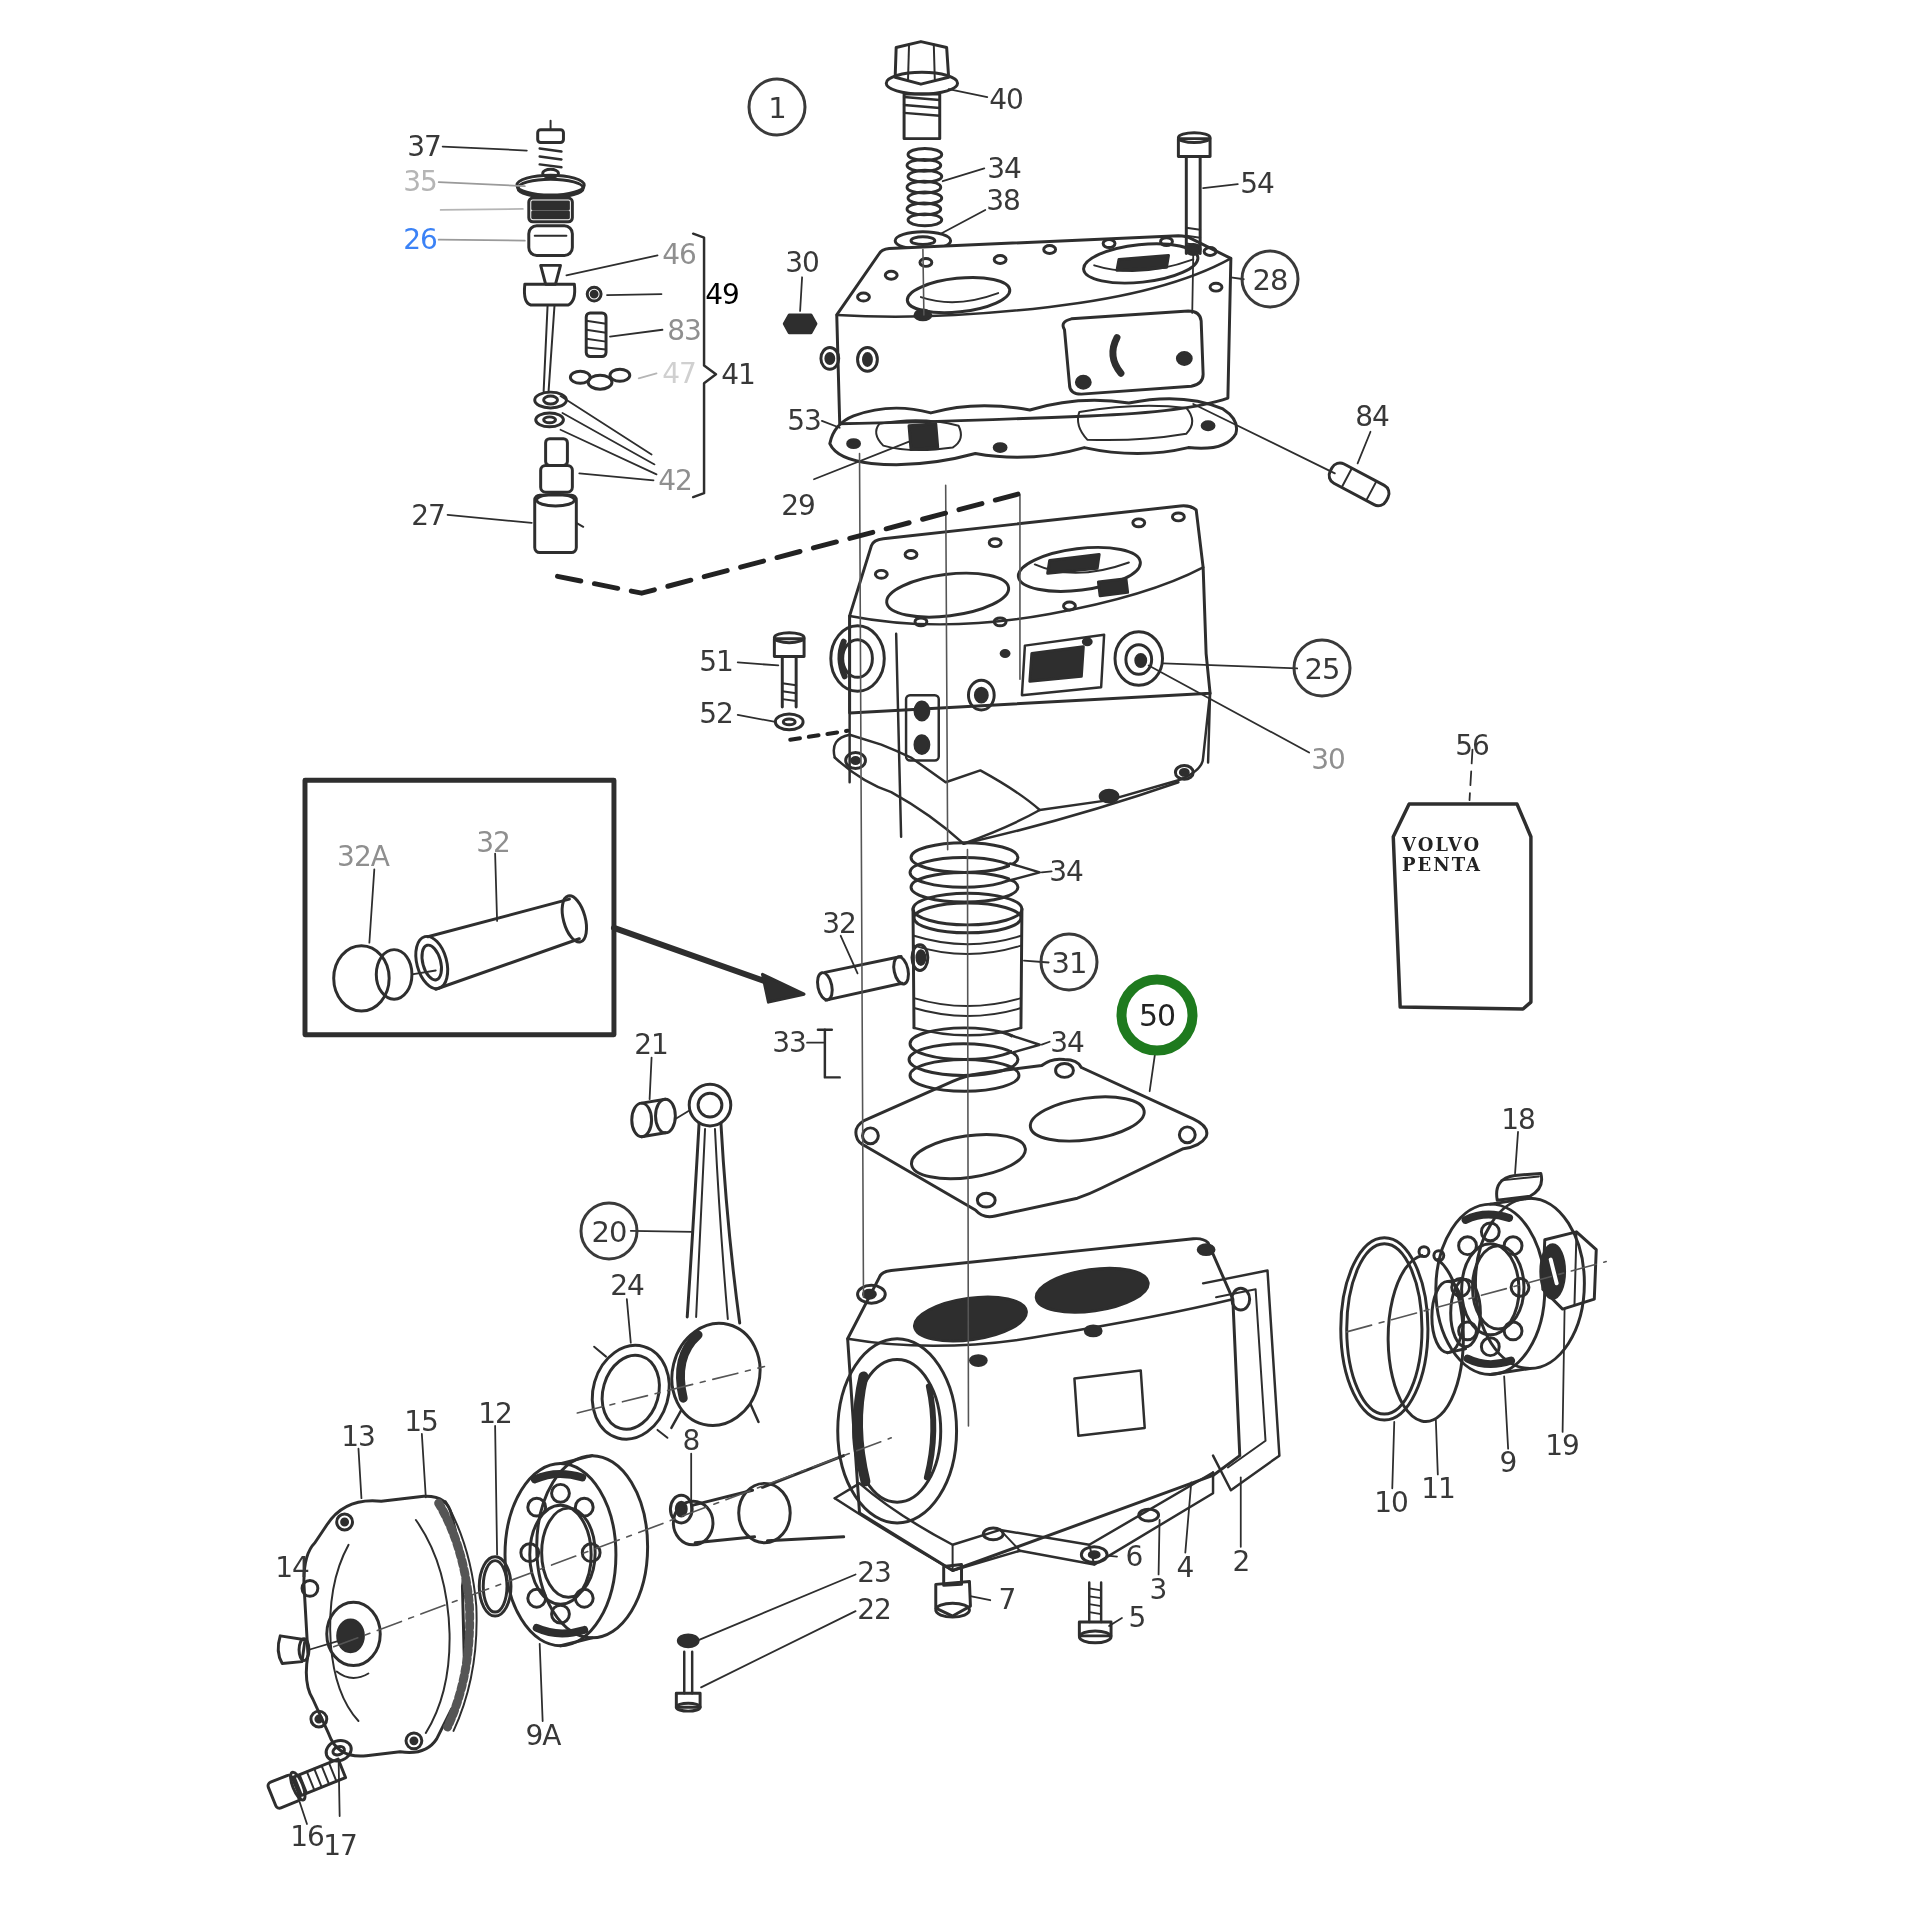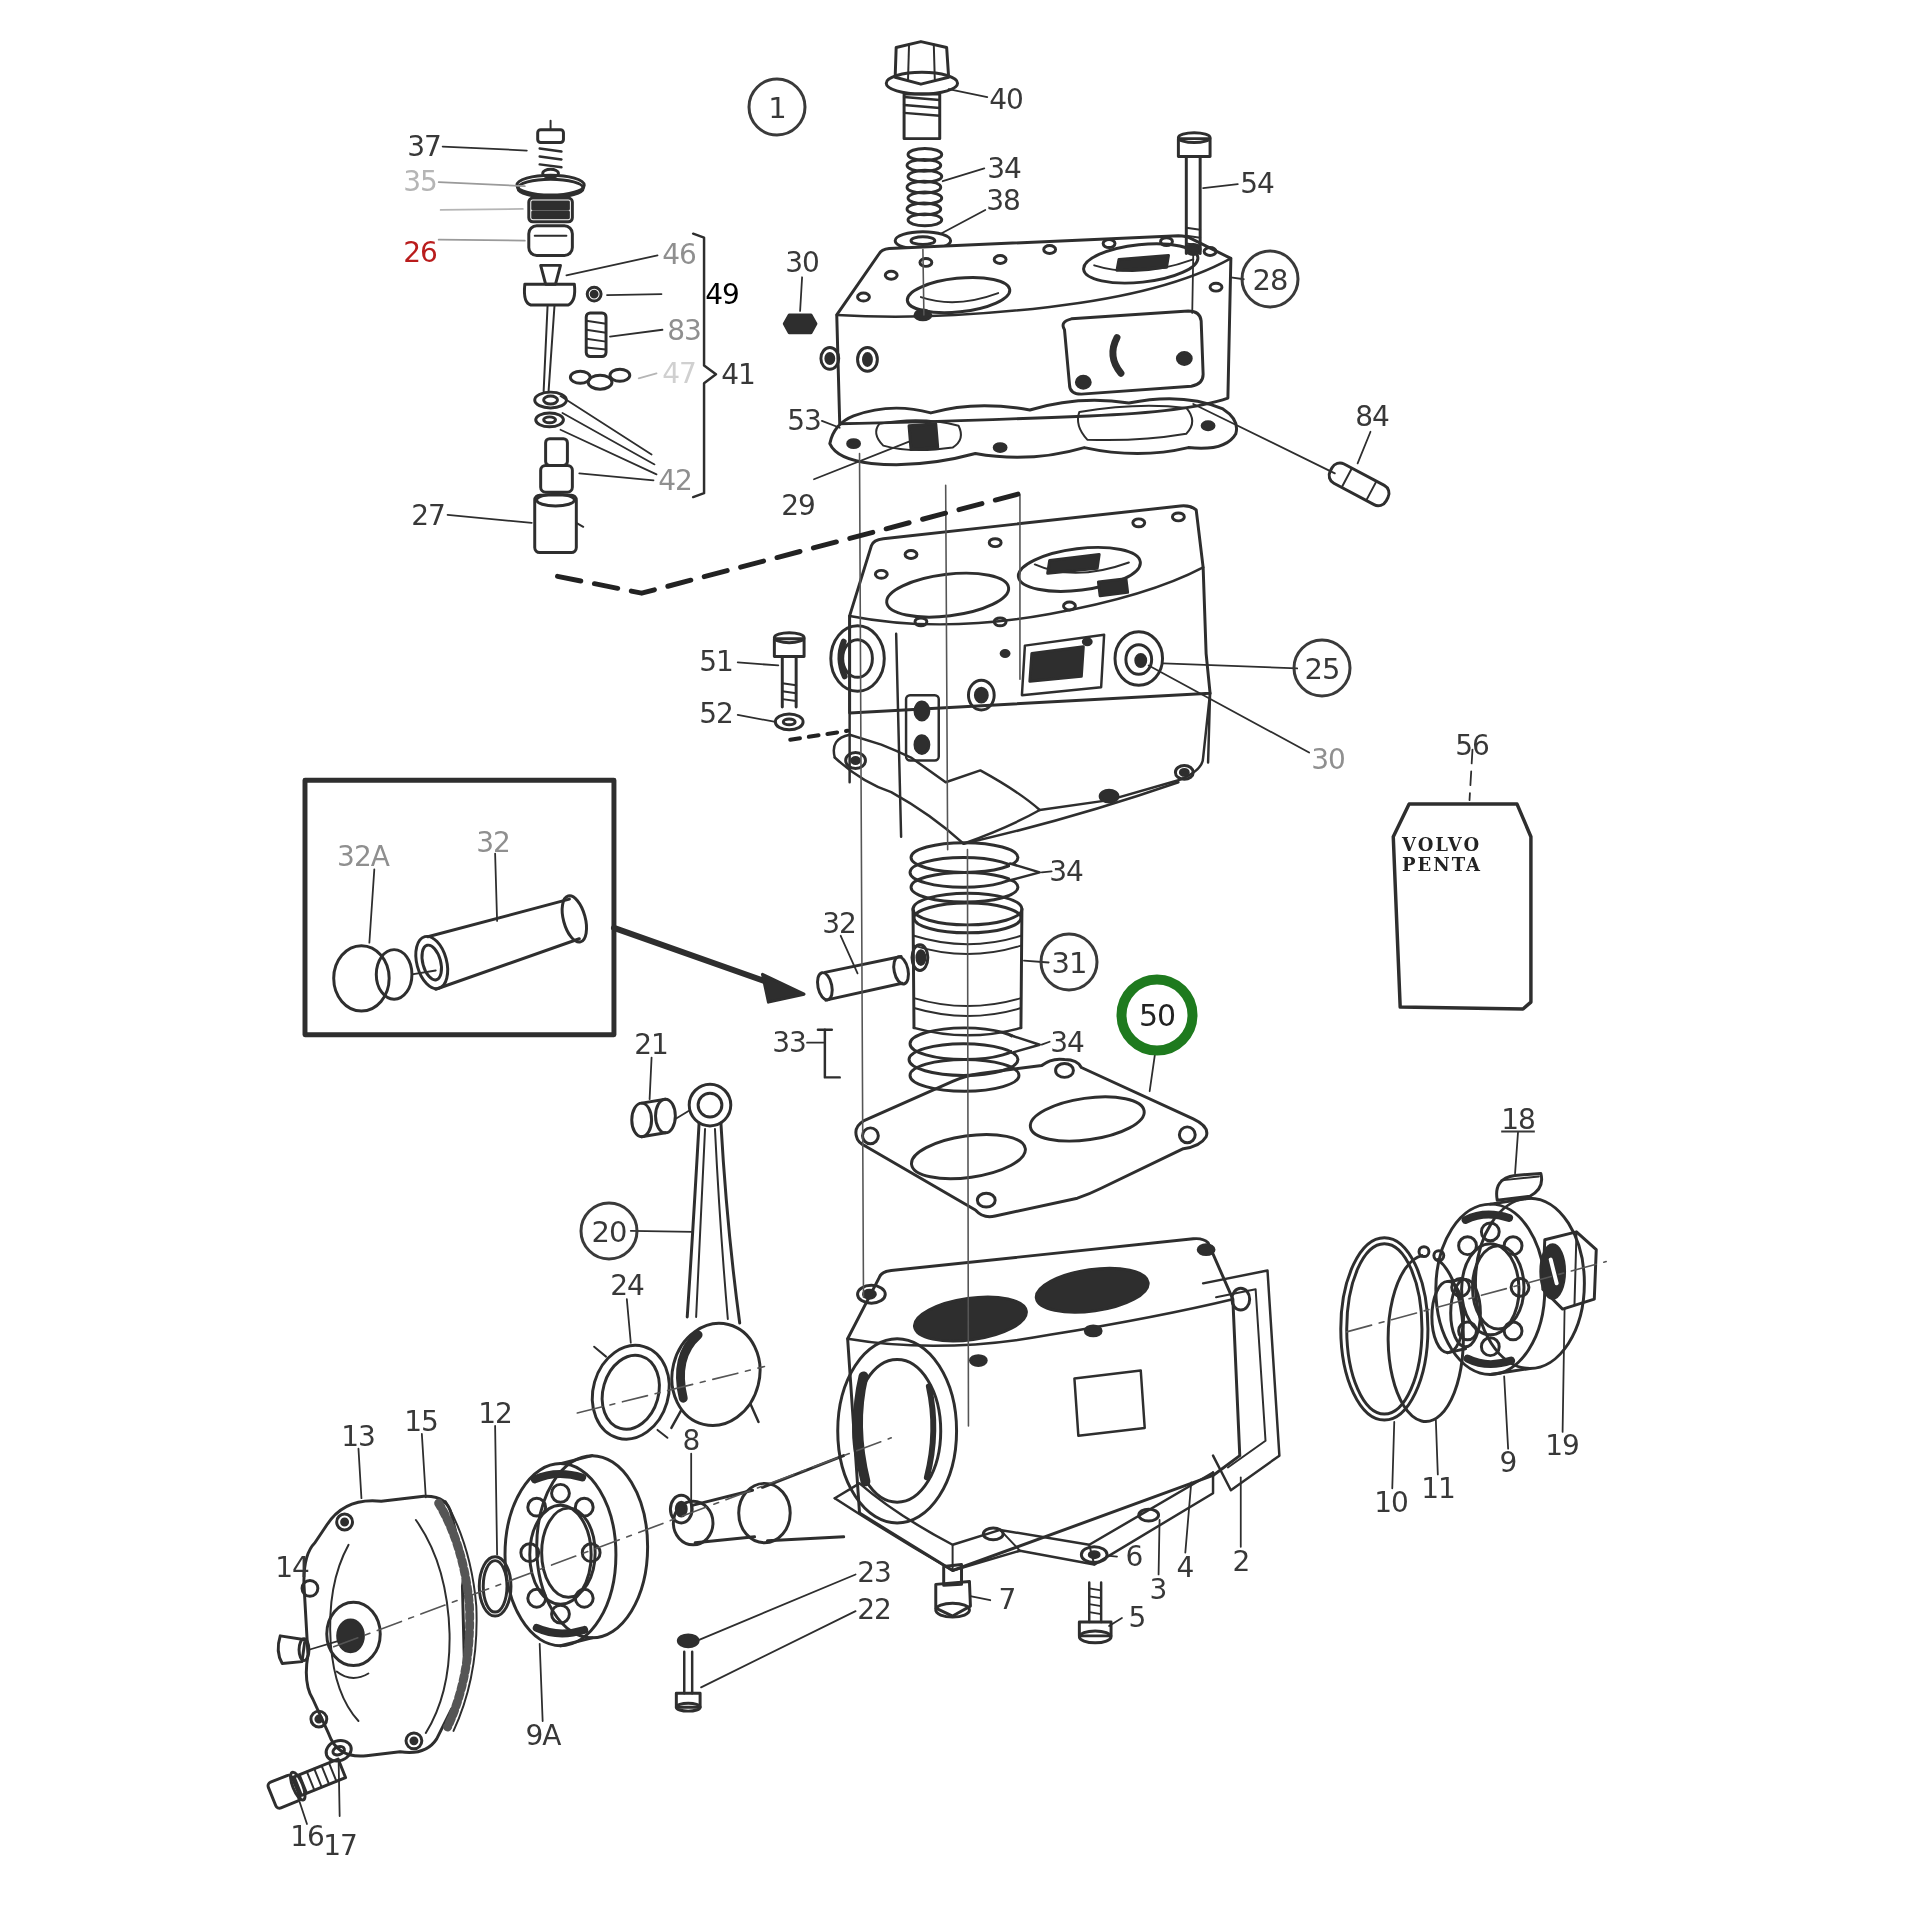--- a/index.html
+++ b/index.html
@@ -480,21 +480,21 @@
       <path d="M563,582 L648,599 L1028,499" stroke-width="5" stroke-dasharray="24 14" fill="none"></path>
       <path d="M798,747 L856,738" stroke-width="4" stroke-dasharray="10 9"></path>
     </g>
   </g>
 </svg>
 
 <div id="labels">
       <div class="lbl circled" style="left: 777px; top: 107px;">1</div>
       <div class="lbl" style="left: 424px; top: 146px;">37</div>
       <div class="lbl" style="left: 420px; top: 181px; color: rgb(181, 181, 181);">35</div>
-      <div class="lbl" style="left: 420px; top: 252px; color: #b91c1c;">26</div>
+      <div class="lbl" style="left: 420px; top: 239px; color: #3b82f6;">26</div>
       <div class="lbl" style="left: 679px; top: 254px; color: rgb(143, 143, 143);">46</div>
       <div class="lbl" style="left: 682px; top: 294px; color: #000000; margin-left: 40px;">49</div>
       <div class="lbl" style="left: 684px; top: 330px; color: rgb(143, 143, 143);">83</div>
       <div class="lbl" style="left: 679px; top: 373px; color: rgb(208, 208, 208);">47</div>
       <div class="lbl" style="left: 738px; top: 374px;">41</div>
       <div class="lbl" style="left: 675px; top: 480px; color: rgb(143, 143, 143);">42</div>
       <div class="lbl" style="left: 428px; top: 515px;">27</div>
       <div class="lbl" style="left: 1006px; top: 99px;">40</div>
       <div class="lbl" style="left: 1004px; top: 168px;">34</div>
       <div class="lbl" style="left: 1003px; top: 200px;">38</div>
@@ -511,21 +511,21 @@
       <div class="lbl" style="left: 1472px; top: 736px; margin-top: 9px;">56</div>
       <div class="lbl" style="left: 363px; top: 856px; color: rgb(143, 143, 143);">32A</div>
       <div class="lbl" style="left: 493px; top: 842px; color: rgb(143, 143, 143);">32</div>
       <div class="lbl" style="left: 1066px; top: 871px;">34</div>
       <div class="lbl circled" style="left: 1069px; top: 962px;">31</div>
       <div class="lbl" style="left: 839px; top: 923px;">32</div>
       <div class="lbl" style="left: 789px; top: 1042px;">33</div>
       <div class="lbl" style="left: 1067px; top: 1042px;">34</div>
       <div class="lbl circled-green" style="left: 1157px; top: 1015px;">50</div>
       <div class="lbl" style="left: 651px; top: 1044px;">21</div>
-      <div class="lbl" style="left: 1518px; top: 1119px; text-decoration: underline;">18</div>
+      <div class="lbl" style="left: 1518px; top: 1119px;">18</div>
       <div class="lbl circled" style="left: 609px; top: 1231px;">20</div>
       <div class="lbl" style="left: 627px; top: 1285px;">24</div>
       <div class="lbl" style="left: 1562px; top: 1445px;">19</div>
       <div class="lbl" style="left: 1508px; top: 1462px;">9</div>
       <div class="lbl" style="left: 1438px; top: 1488px;">11</div>
       <div class="lbl" style="left: 1391px; top: 1502px;">10</div>
       <div class="lbl" style="left: 1241px; top: 1561px;">2</div>
       <div class="lbl" style="left: 1185px; top: 1567px;">4</div>
       <div class="lbl" style="left: 1158px; top: 1589px;">3</div>
       <div class="lbl" style="left: 1137px; top: 1617px;">5</div>

